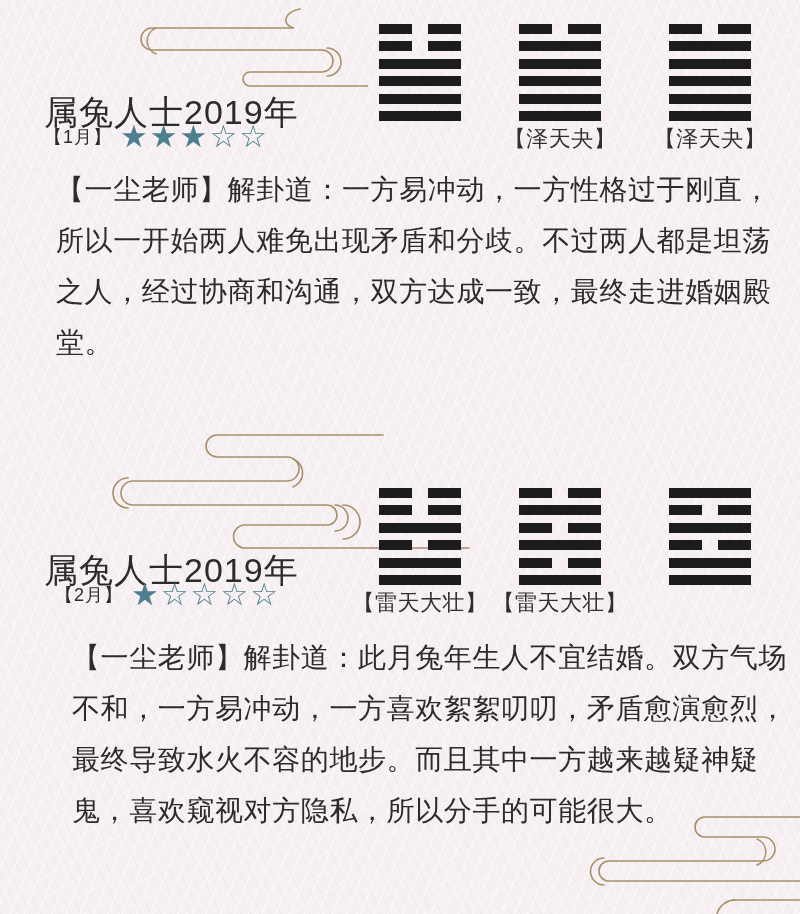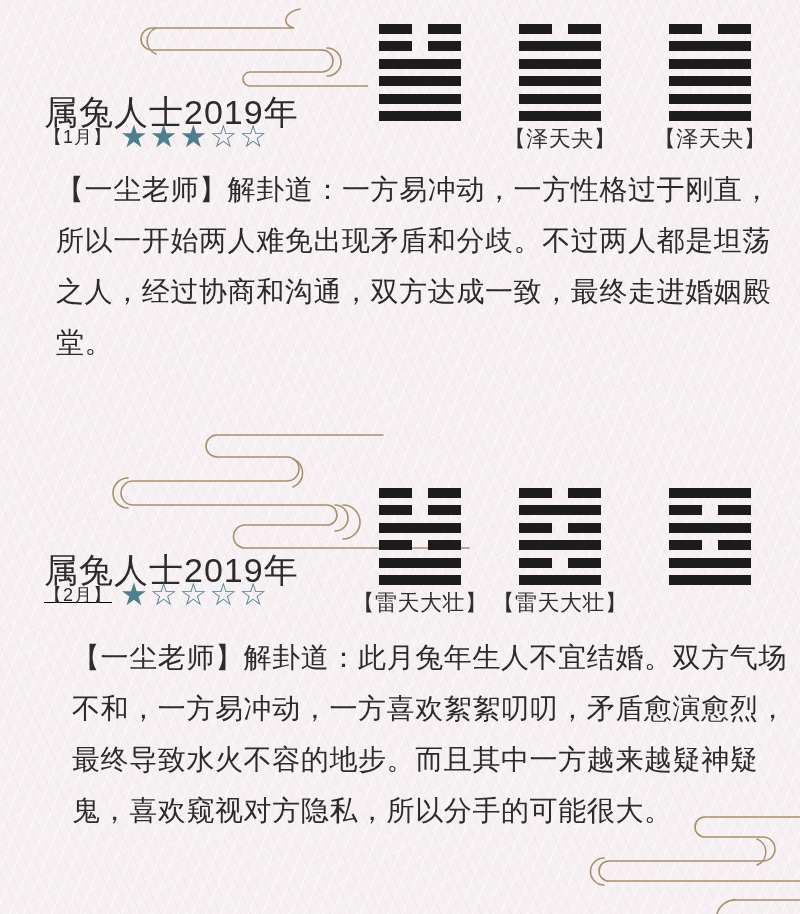--- a/index.html
+++ b/index.html
@@ -108,21 +108,21 @@
       <div class="hexline solid"></div>
       <div class="hexline solid"></div>
     </div>
   <div class="hex-label">【泽天夬】</div>
 </div>
 
 <div class="abs para" style="left:40px;top:164px;margin-left:16px;">【一尘老师】解卦道：一方易冲动，一方性格过于刚直，所以一开始两人难免出现矛盾和分歧。不过两人都是坦荡之人，经过协商和沟通，双方达成一致，最终走进婚姻殿堂。</div>
 
 <div class="abs title" style="left:44px;top:548px;">属兔人士2019年</div>
 
-<div class="abs month-row" style="left:44px;top:579px;text-decoration:underline;">
+<div class="abs month-row" style="left:55px;top:579px;">
   <span class="month-label">【2月】</span>
   <span class="stars"><span class="star">★</span><span class="star">☆</span><span class="star">☆</span><span class="star">☆</span><span class="star">☆</span></span>
 </div>
 
 <div class="abs hex-col" style="left:345px;top:488px;">
   <div class="hexagram">
       <div class="hexline broken">
         <span></span>
         <span></span>
       </div>

